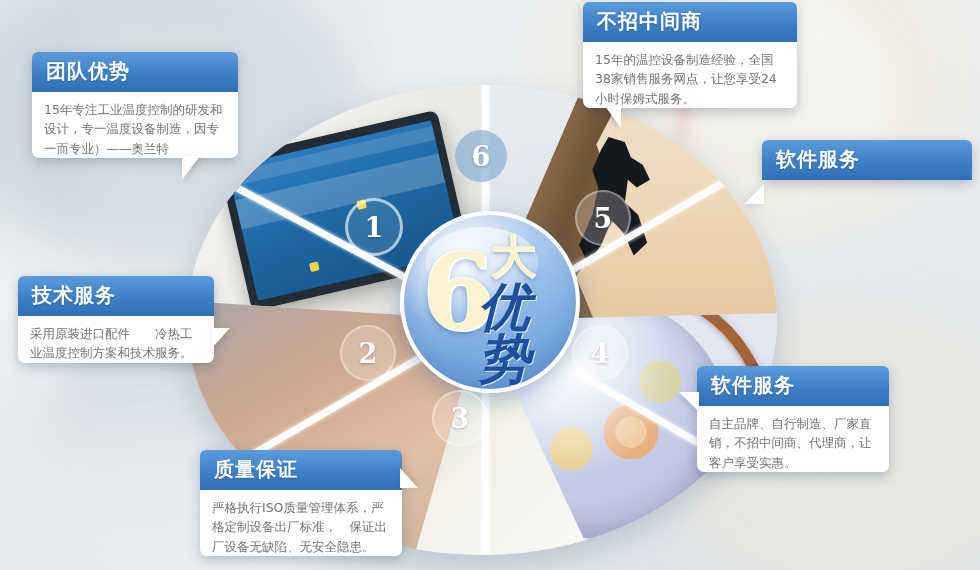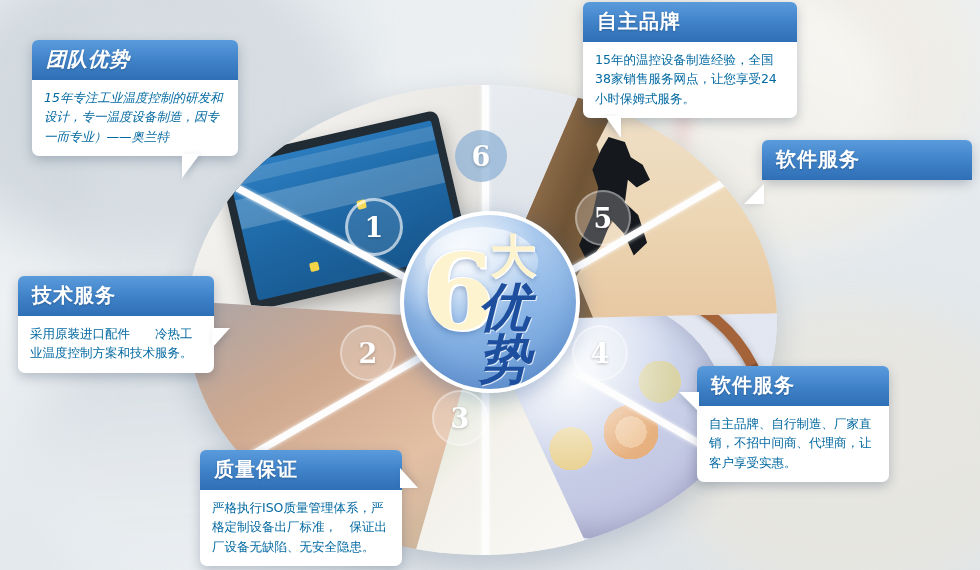--- a/index.html
+++ b/index.html
@@ -202,26 +202,26 @@
     box-shadow:0 4px 12px rgba(40,60,90,.28);overflow:visible;
   }
   .card .hd{
     border-radius:6px 6px 0 0;
     background:linear-gradient(180deg,#5a9bdc 0%,#3f82c8 52%,#2f6fb5 100%);
     color:#ffffff;font-size:20px;font-weight:bold;
     padding:6px 14px 7px 14px;letter-spacing:1px;
     text-shadow:0 1px 2px rgba(0,0,0,.22);
   }
   .card .bd{
-    padding:8px 12px 10px 12px;color:#0369a1;font-size:12.5px;line-height:1.55;
+    padding:8px 12px 0 12px;color:#737373;font-size:12.5px;line-height:1.55;
   }
   .tail{position:absolute;width:0;height:0;}
 
   
-  #card-team{left:32px;top:40px;width:206px;font-style:italic;}
+  #card-team{left:32px;top:52px;width:206px;}
   #card-team .tail{
     left:150px;bottom:-22px;
     border-left:18px solid #ffffff;border-bottom:24px solid transparent;
     filter:drop-shadow(2px 2px 3px rgba(40,60,90,.2));
   }
   #card-after{left:583px;top:2px;width:214px;}
   #card-after .tail{
     left:22px;bottom:-20px;
     border-right:16px solid #ffffff;border-bottom:22px solid transparent;
     filter:drop-shadow(-2px 2px 3px rgba(40,60,90,.2));
@@ -332,21 +332,21 @@
   <div class="num soft" style="left:575px;top:190px;">5</div>
   <div class="num fill" style="left:455px;top:130px;">6</div>
 
   <div class="card" id="card-team">
     <div class="hd">团队优势</div>
     <div class="bd">15年专注工业温度控制的研发和设计，专一温度设备制造，因专一而专业）——奥兰特</div>
     <div class="tail"></div>
   </div>
 
   <div class="card" id="card-after">
-    <div class="hd">自主品牌</div>
+    <div class="hd">不招中间商</div>
     <div class="bd">15年的温控设备制造经验，全国38家销售服务网点，让您享受24小时保姆式服务。</div>
     <div class="tail"></div>
   </div>
 
   <div class="card" id="card-hardware">
     <div class="hd">软件服务</div>
     <div class="tail"></div>
   </div>
 
   <div class="card" id="card-software">

